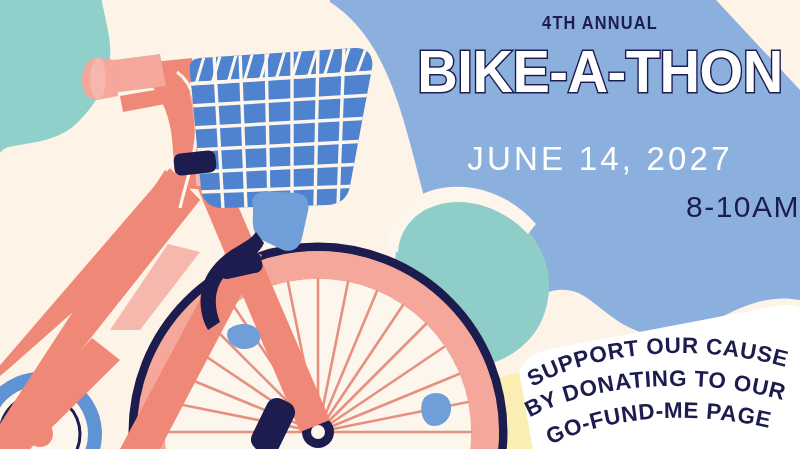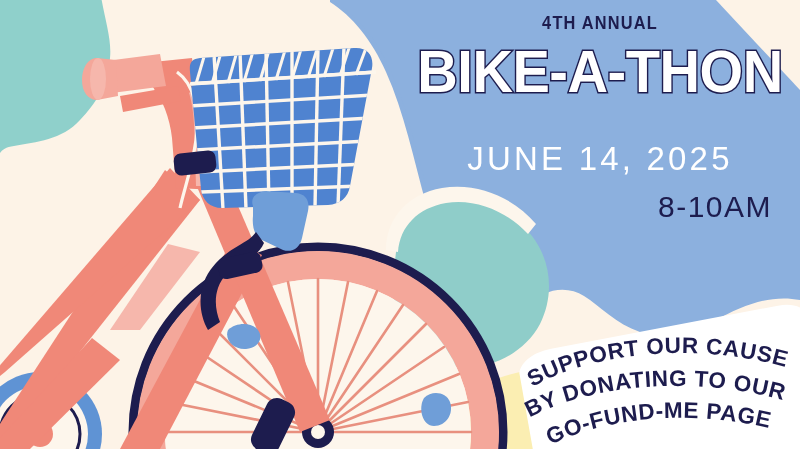--- a/index.html
+++ b/index.html
@@ -86,21 +86,20 @@
     letter-spacing: 3.2px;
     color: #ffffff;
     white-space: nowrap;
   }
 
   .time-line {
     position: absolute;
     top: 190px;
     left: 0;
     width: 400px;
-    padding-right: 28px;
     box-sizing: border-box;
     text-align: right;
     font-family: "Liberation Sans", sans-serif;
     font-weight: normal;
     font-size: 30px;
     letter-spacing: 1.5px;
     color: #1d1c4e;
     white-space: nowrap;
   }
 
@@ -337,21 +336,21 @@
     </g>
 
     <g>
       <path fill="#f08878" d="M -10,449 L 30,449 L 120,360 L 92,338 Z"></path>
     </g>
   </svg>
 
   <div class="text-stack">
     <div class="kicker">4TH ANNUAL</div>
     <div class="main-title">BIKE-A-THON</div>
-    <div class="date-line">JUNE 14, 2025</div>
+    <div class="date-line">JUNE 14, 2027</div>
     <div class="time-line">8-10AM</div>
   </div>
 
   <svg class="badge-svg" viewBox="0 0 800 449">
 
     <g transform="rotate(-9 655 392)">
       <path fill="#ffffff" d="M 524,352
                C 528,340 542,334 558,333
                L 790,326
                C 808,325 820,334 822,350

